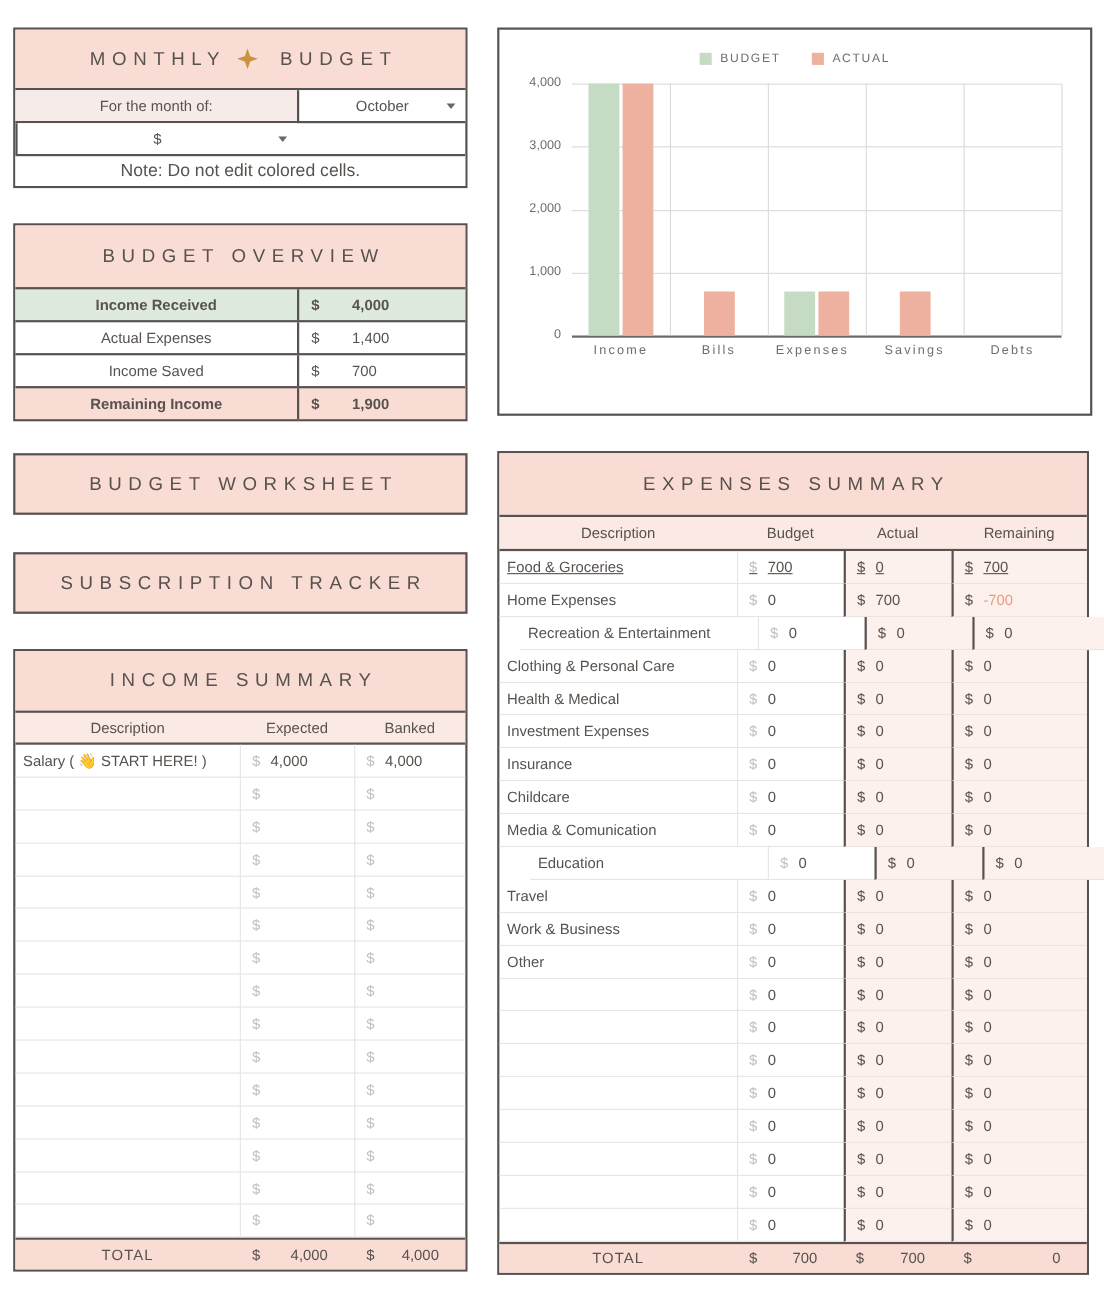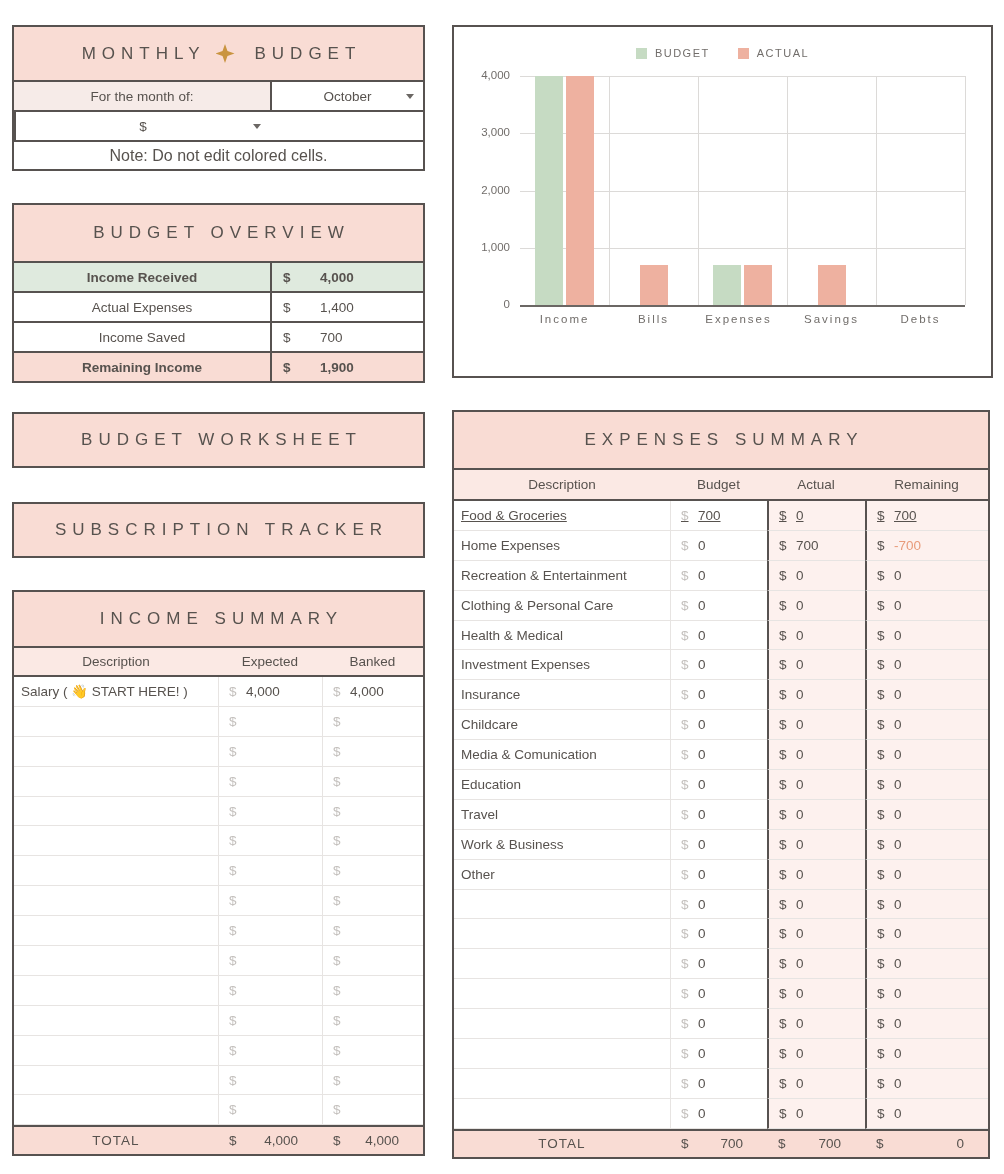--- a/index.html
+++ b/index.html
@@ -406,21 +406,21 @@
         </div>
         <div class="num-cell pinkbg dkl">
           <span class="cur dark">$</span>
           <span class="val">700</span>
         </div>
         <div class="num-cell pinkbg dkl">
           <span class="cur dark">$</span>
           <span class="val neg">-700</span>
         </div>
       </div>
-      <div class="t-row" style="grid-template-columns: 216px 97px 98px 123px; height: 29.9px;">
+      <div class="t-row" style="grid-template-columns: 216px 97px 98px 123px; height: 29.9px; margin-left: 19px;">
         <div class="cell-desc">Recreation &amp; Entertainment</div>
         <div class="num-cell lgl">
           <span class="cur">$</span>
           <span class="val">0</span>
         </div>
         <div class="num-cell pinkbg dkl">
           <span class="cur dark">$</span>
           <span class="val">0</span>
         </div>
         <div class="num-cell pinkbg dkl">
@@ -511,21 +511,21 @@
         </div>
         <div class="num-cell pinkbg dkl">
           <span class="cur dark">$</span>
           <span class="val">0</span>
         </div>
         <div class="num-cell pinkbg dkl">
           <span class="cur dark">$</span>
           <span class="val">0</span>
         </div>
       </div>
-      <div class="t-row" style="grid-template-columns: 216px 97px 98px 123px; height: 29.9px;">
+      <div class="t-row" style="grid-template-columns: 216px 97px 98px 123px; height: 29.9px; margin-left: 28px;">
         <div class="cell-desc">Education</div>
         <div class="num-cell lgl">
           <span class="cur">$</span>
           <span class="val">0</span>
         </div>
         <div class="num-cell pinkbg dkl">
           <span class="cur dark">$</span>
           <span class="val">0</span>
         </div>
         <div class="num-cell pinkbg dkl">

